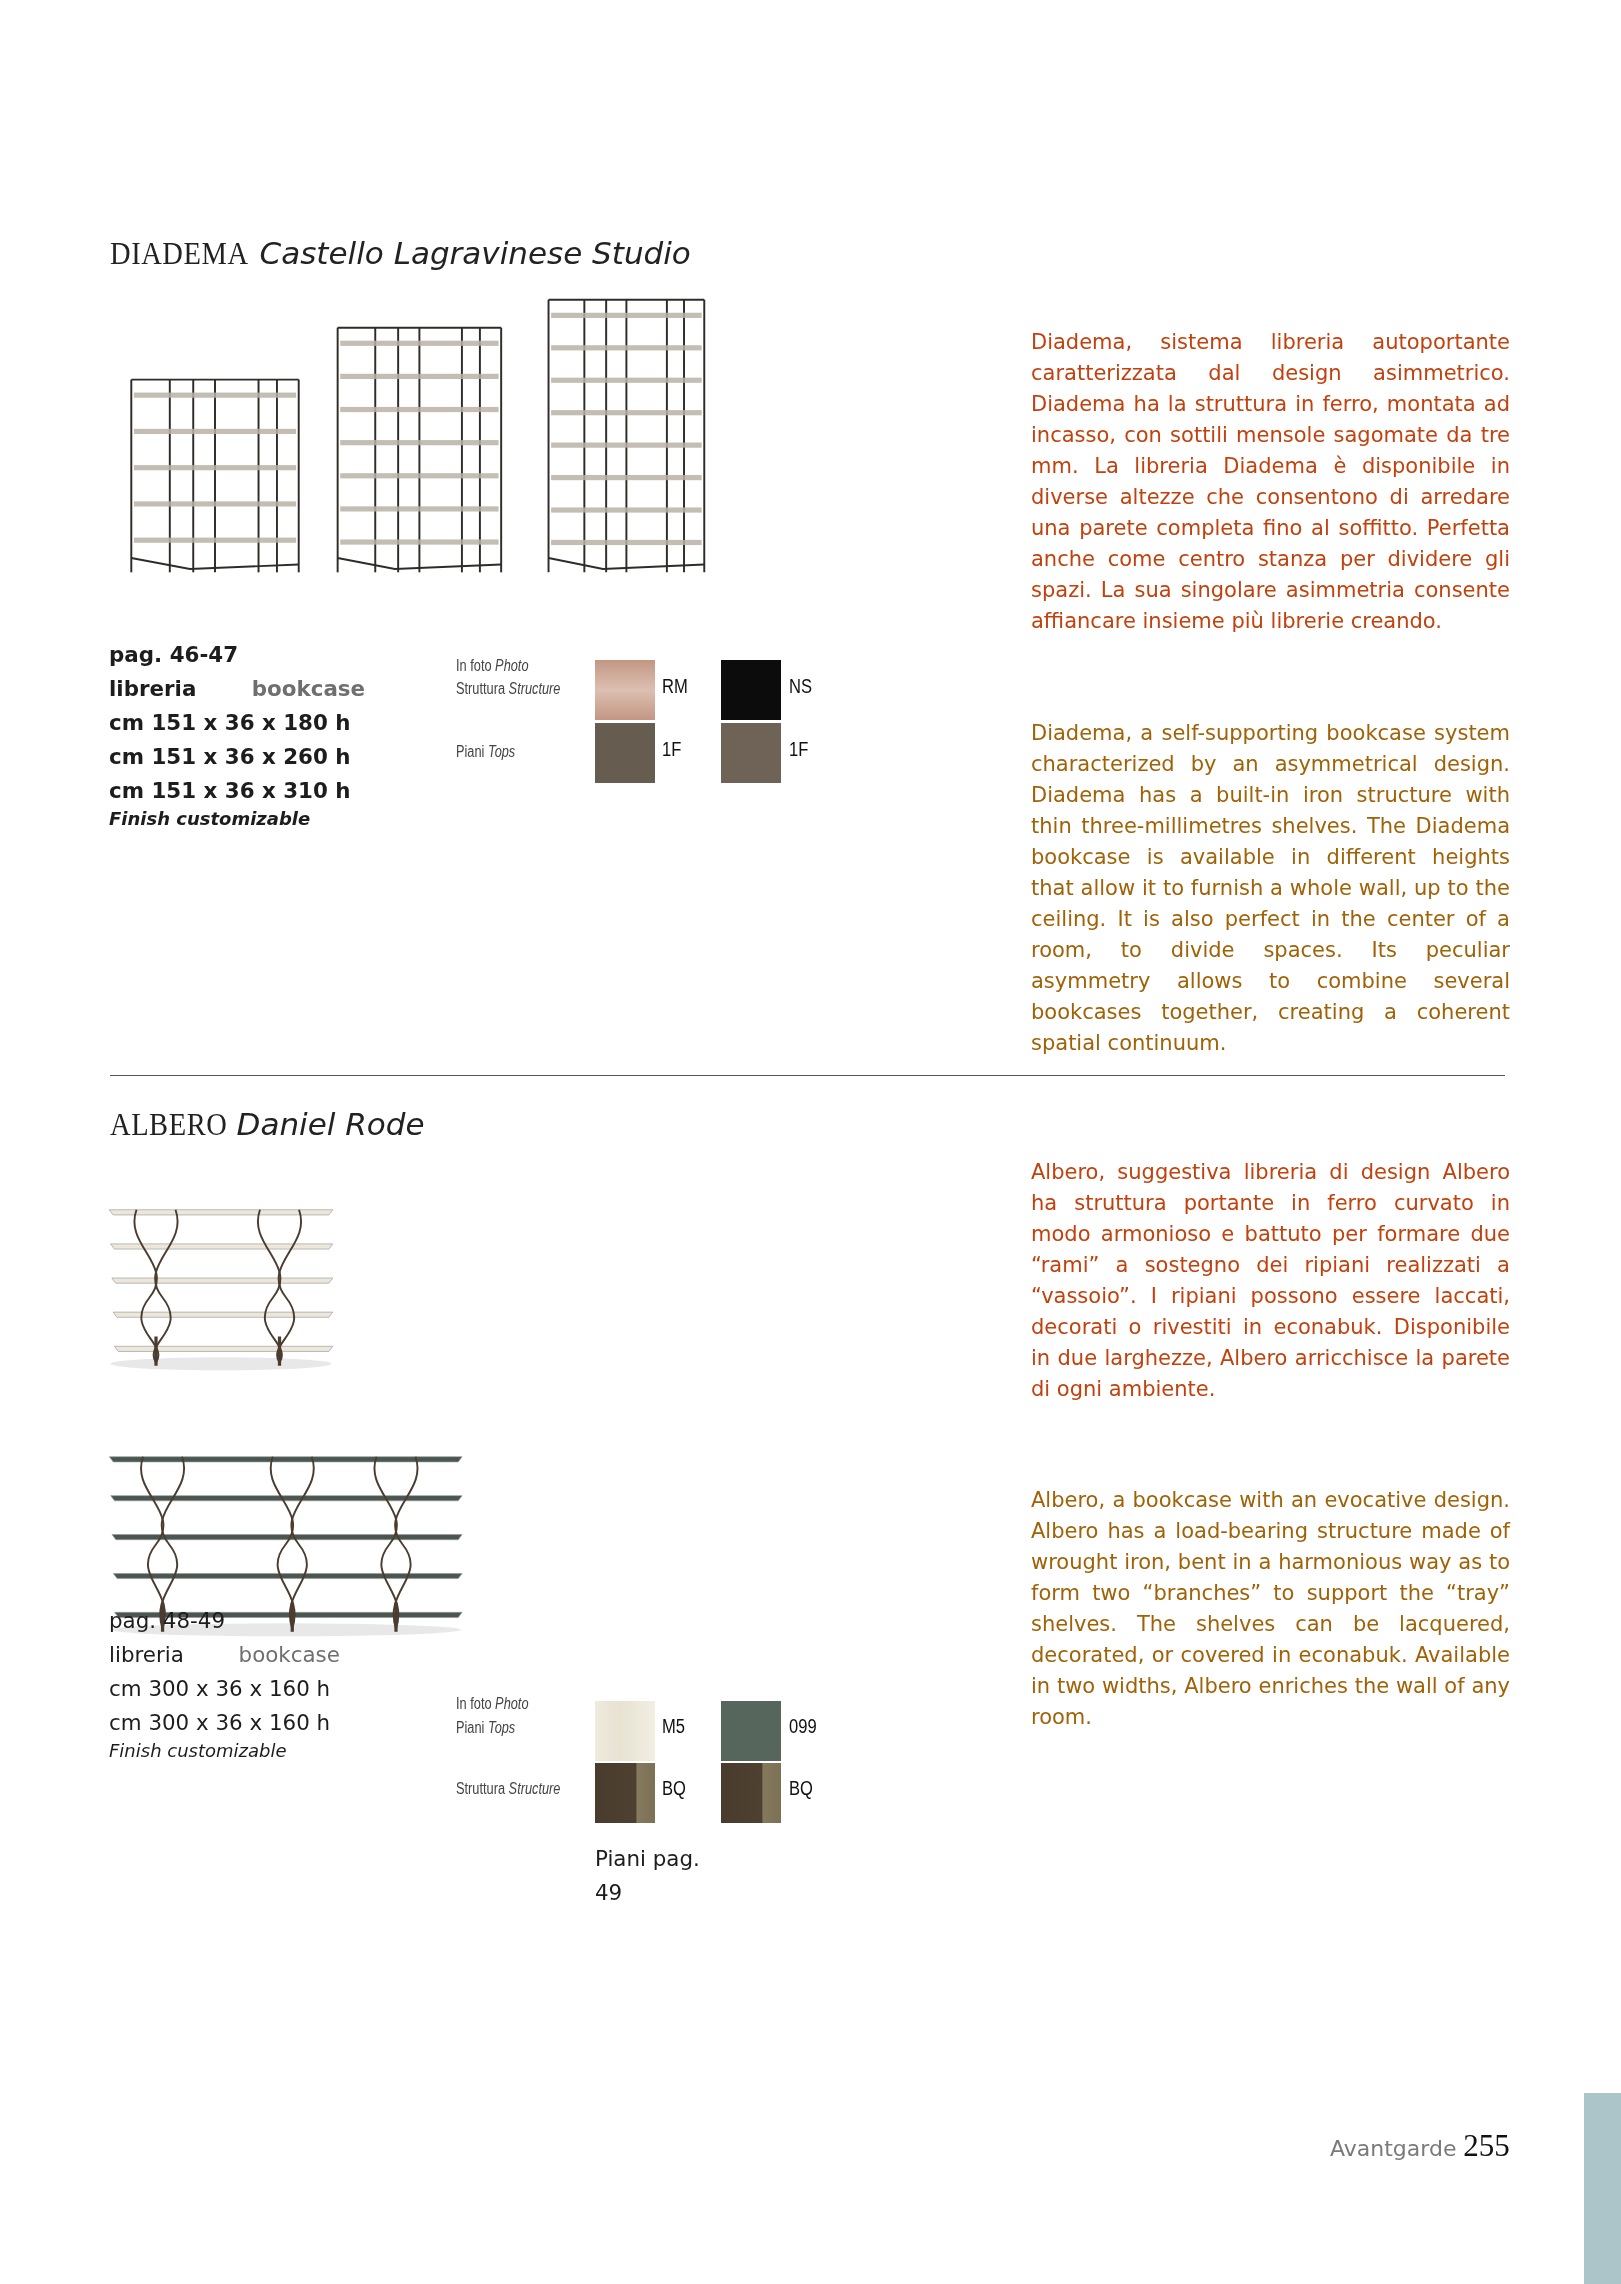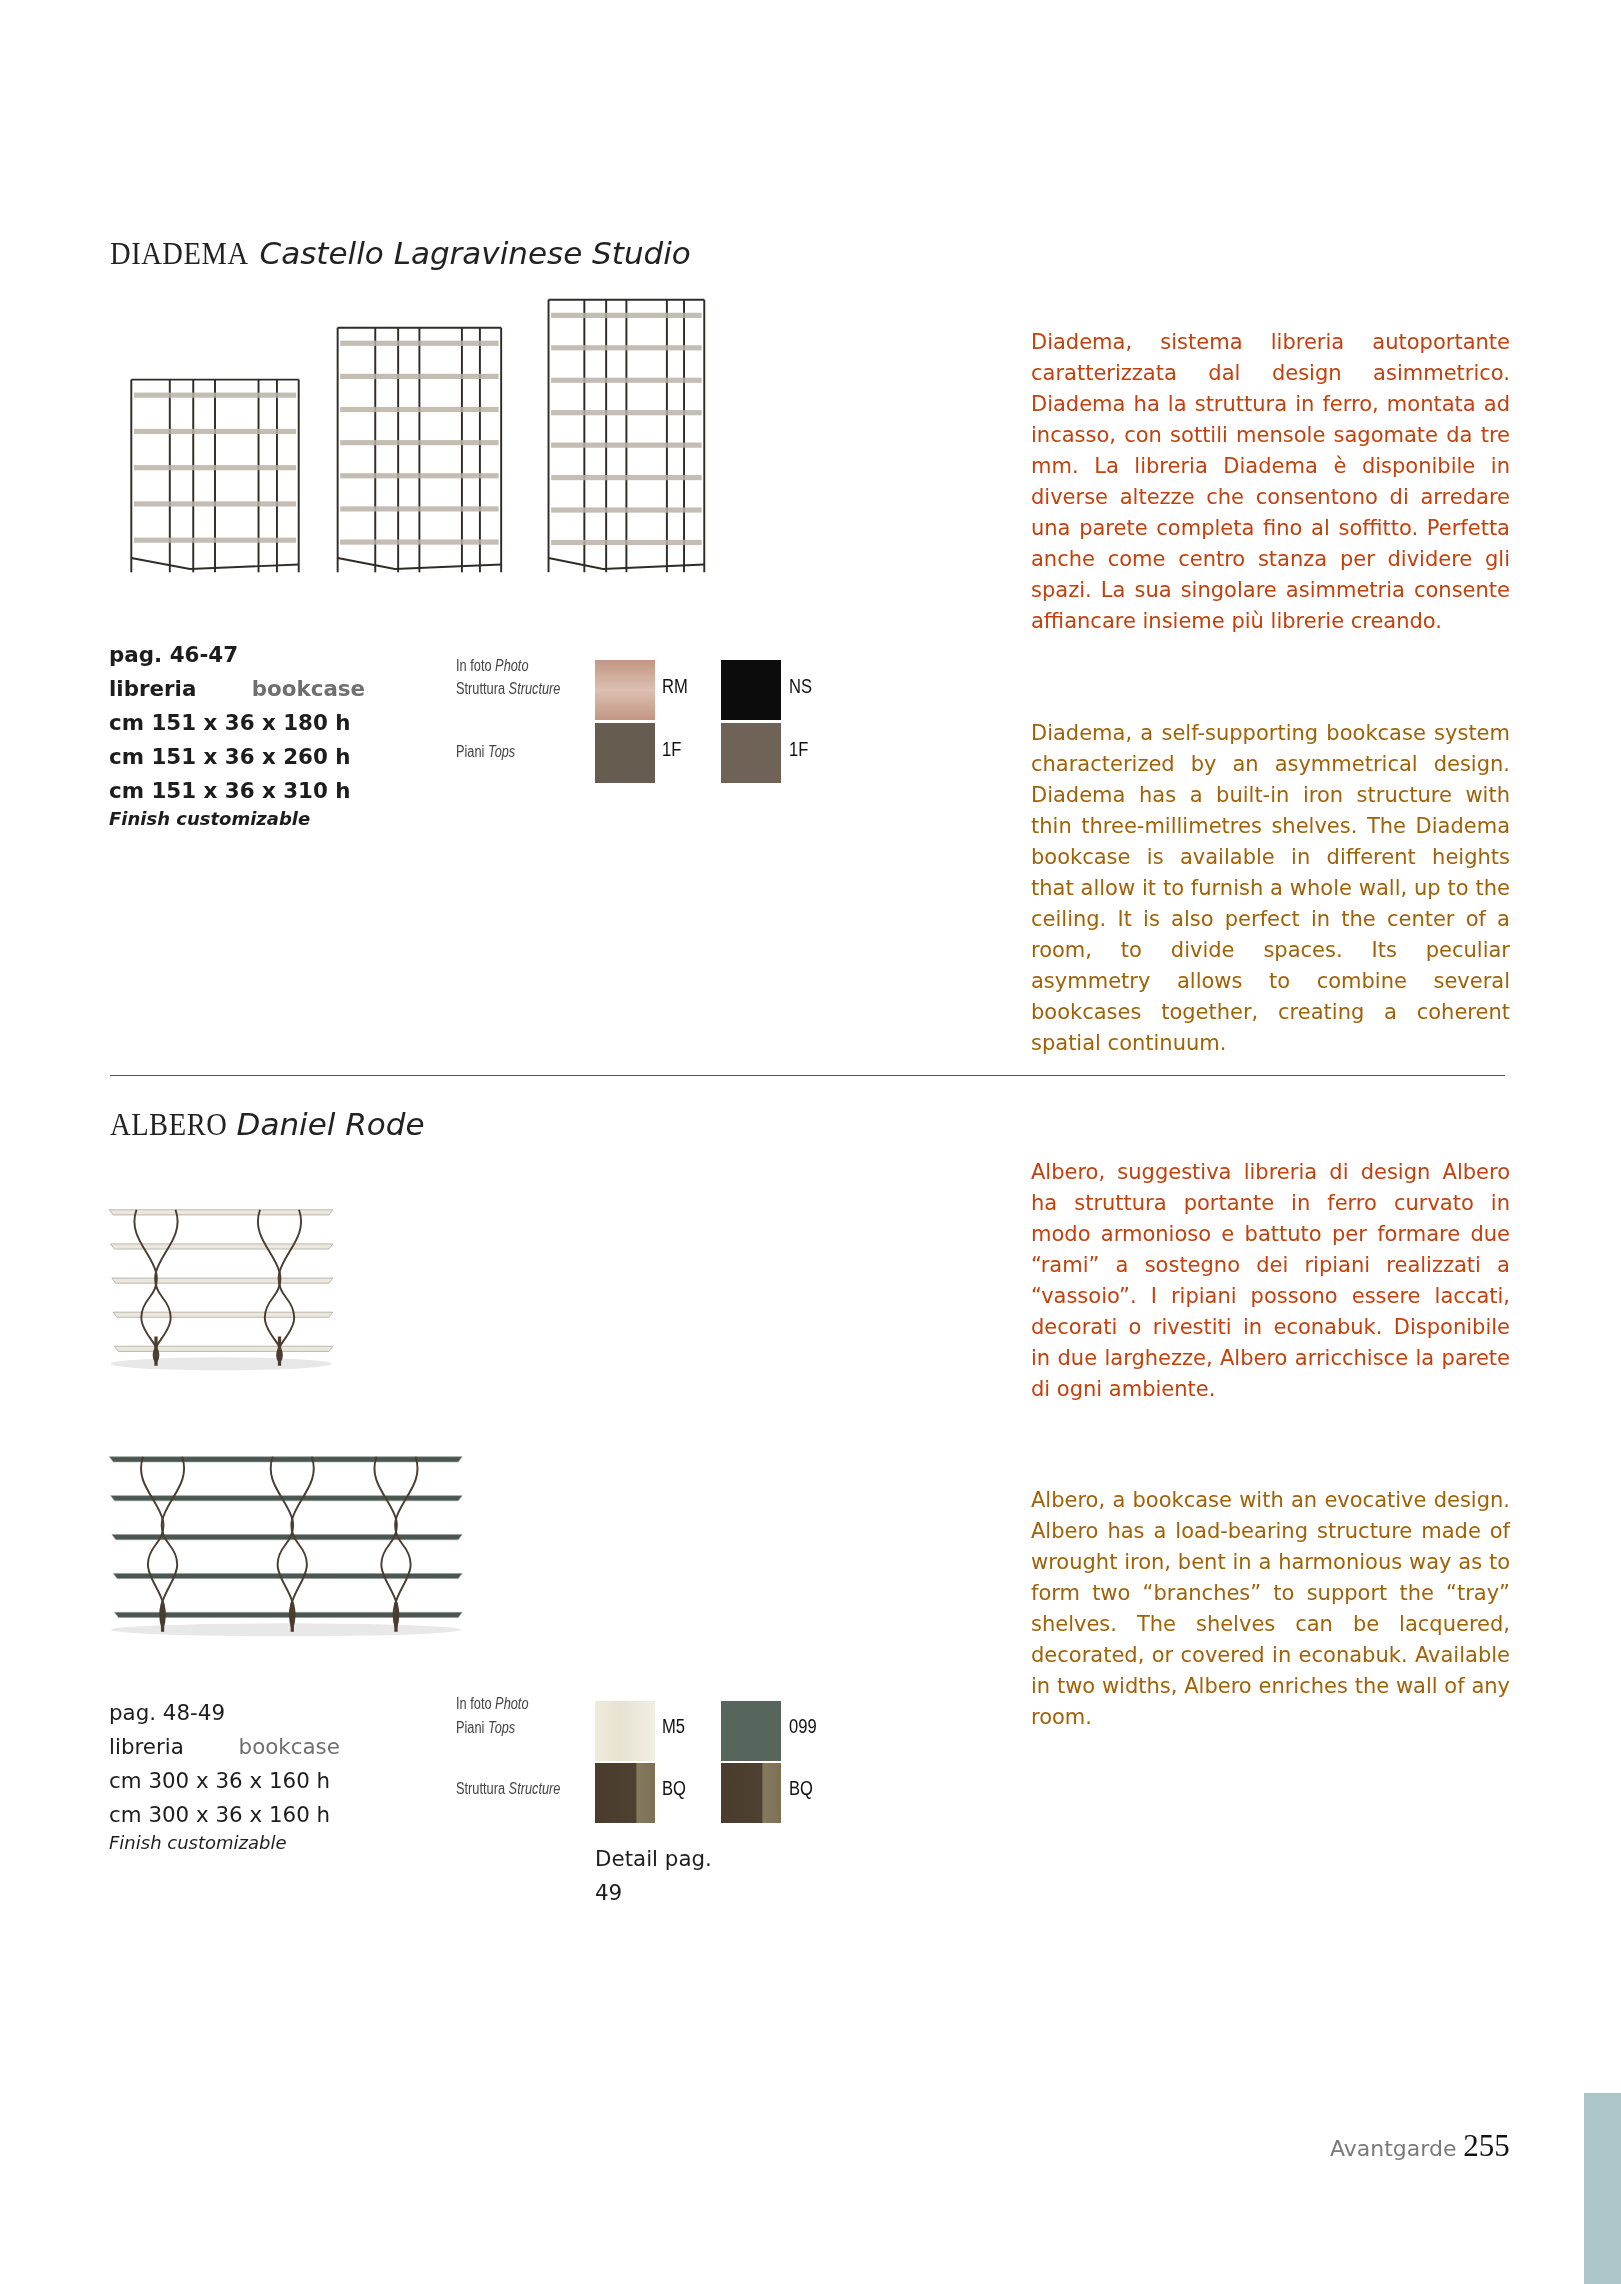--- a/index.html
+++ b/index.html
@@ -156,21 +156,21 @@
     <path d="M120,15 C140,70 60,100 100,150 S70,220 90,280" fill="none" stroke="#4a3d30" stroke-width="3"></path>
     <line x1="90" y1="240" x2="90" y2="285" stroke="#4a3d30" stroke-width="5"></line>
     <path d="M260,15 C240,70 320,100 280,150 S310,220 290,280" fill="none" stroke="#4a3d30" stroke-width="3"></path>
     <path d="M320,15 C340,70 260,100 300,150 S270,220 290,280" fill="none" stroke="#4a3d30" stroke-width="3"></path>
     <line x1="290" y1="240" x2="290" y2="285" stroke="#4a3d30" stroke-width="5"></line>
     <path d="M420,15 C400,70 480,100 440,150 S470,220 450,280" fill="none" stroke="#4a3d30" stroke-width="3"></path>
     <path d="M480,15 C500,70 420,100 460,150 S430,220 450,280" fill="none" stroke="#4a3d30" stroke-width="3"></path>
     <line x1="450" y1="240" x2="450" y2="285" stroke="#4a3d30" stroke-width="5"></line>
   </svg>
 
-<div class="info" style="top:1696px;">
+<div class="info" style="top:1604px;">
   <div>pag. 48-49</div>
   <div><span>libreria</span> <span class="gray">bookcase</span></div>
   <div>cm 300 x 36 x 160 h</div>
   <div>cm 300 x 36 x 160 h</div>
   <div class="finish">Finish customizable</div>
 </div>
 
 <div class="sw-label" style="left:456px;top:1692px;"><span>In foto</span> <i>Photo</i></div>
 <div class="sw-label" style="left:456px;top:1716px;"><span>Piani</span> <i>Tops</i></div>
 <div class="sw-label" style="left:456px;top:1777px;"><span>Struttura</span> <i>Structure</i></div>
@@ -178,21 +178,21 @@
 <div class="swatch" style="left:595px;top:1701px;background:linear-gradient(90deg,#efebdd,#e7e2d2 40%,#f1eee2);"></div>
 <div class="sw-code" style="left:662px;top:1715px;">M5</div>
 <div class="swatch" style="left:721px;top:1701px;background:#56665c;"></div>
 <div class="sw-code" style="left:789px;top:1715px;">099</div>
 <div class="swatch" style="left:595px;top:1763px;background:linear-gradient(90deg,#4a3c2d 0%,#4f4131 68%,#857a5d 70%,#7c7055 100%);"></div>
 <div class="sw-code" style="left:662px;top:1777px;">BQ</div>
 <div class="swatch" style="left:721px;top:1763px;background:linear-gradient(90deg,#4a3c2d 0%,#4f4131 68%,#857a5d 70%,#7c7055 100%);"></div>
 <div class="sw-code" style="left:789px;top:1777px;">BQ</div>
 
 <div class="info" style="top:1842px;left:595px;">
-  <div>Detail pag.</div>
+  <div>Piani pag.</div>
   <div>49</div>
 </div>
 
 <div class="desc it" style="top:1157px;">Albero, suggestiva libreria di design Albero ha struttura portante in ferro curvato in modo armonioso e battuto per formare due “rami” a sostegno dei ripiani realizzati a “vassoio”. I ripiani possono essere laccati, decorati o rivestiti in econabuk. Disponibile in due larghezze, Albero arricchisce la parete di ogni ambiente.</div>
 <div class="desc en" style="top:1437px;">Albero, a bookcase with an evocative design. Albero has a load-bearing structure made of wrought iron, bent in a harmonious way as to form two “branches” to support the “tray” shelves. The shelves can be lacquered, decorated, or covered in econabuk. Available in two widths, Albero enriches the wall of any room.</div>
 
 <div class="footer">
   <span class="footer-label">Avantgarde</span>
   <span class="footer-num">255</span>
 </div>

